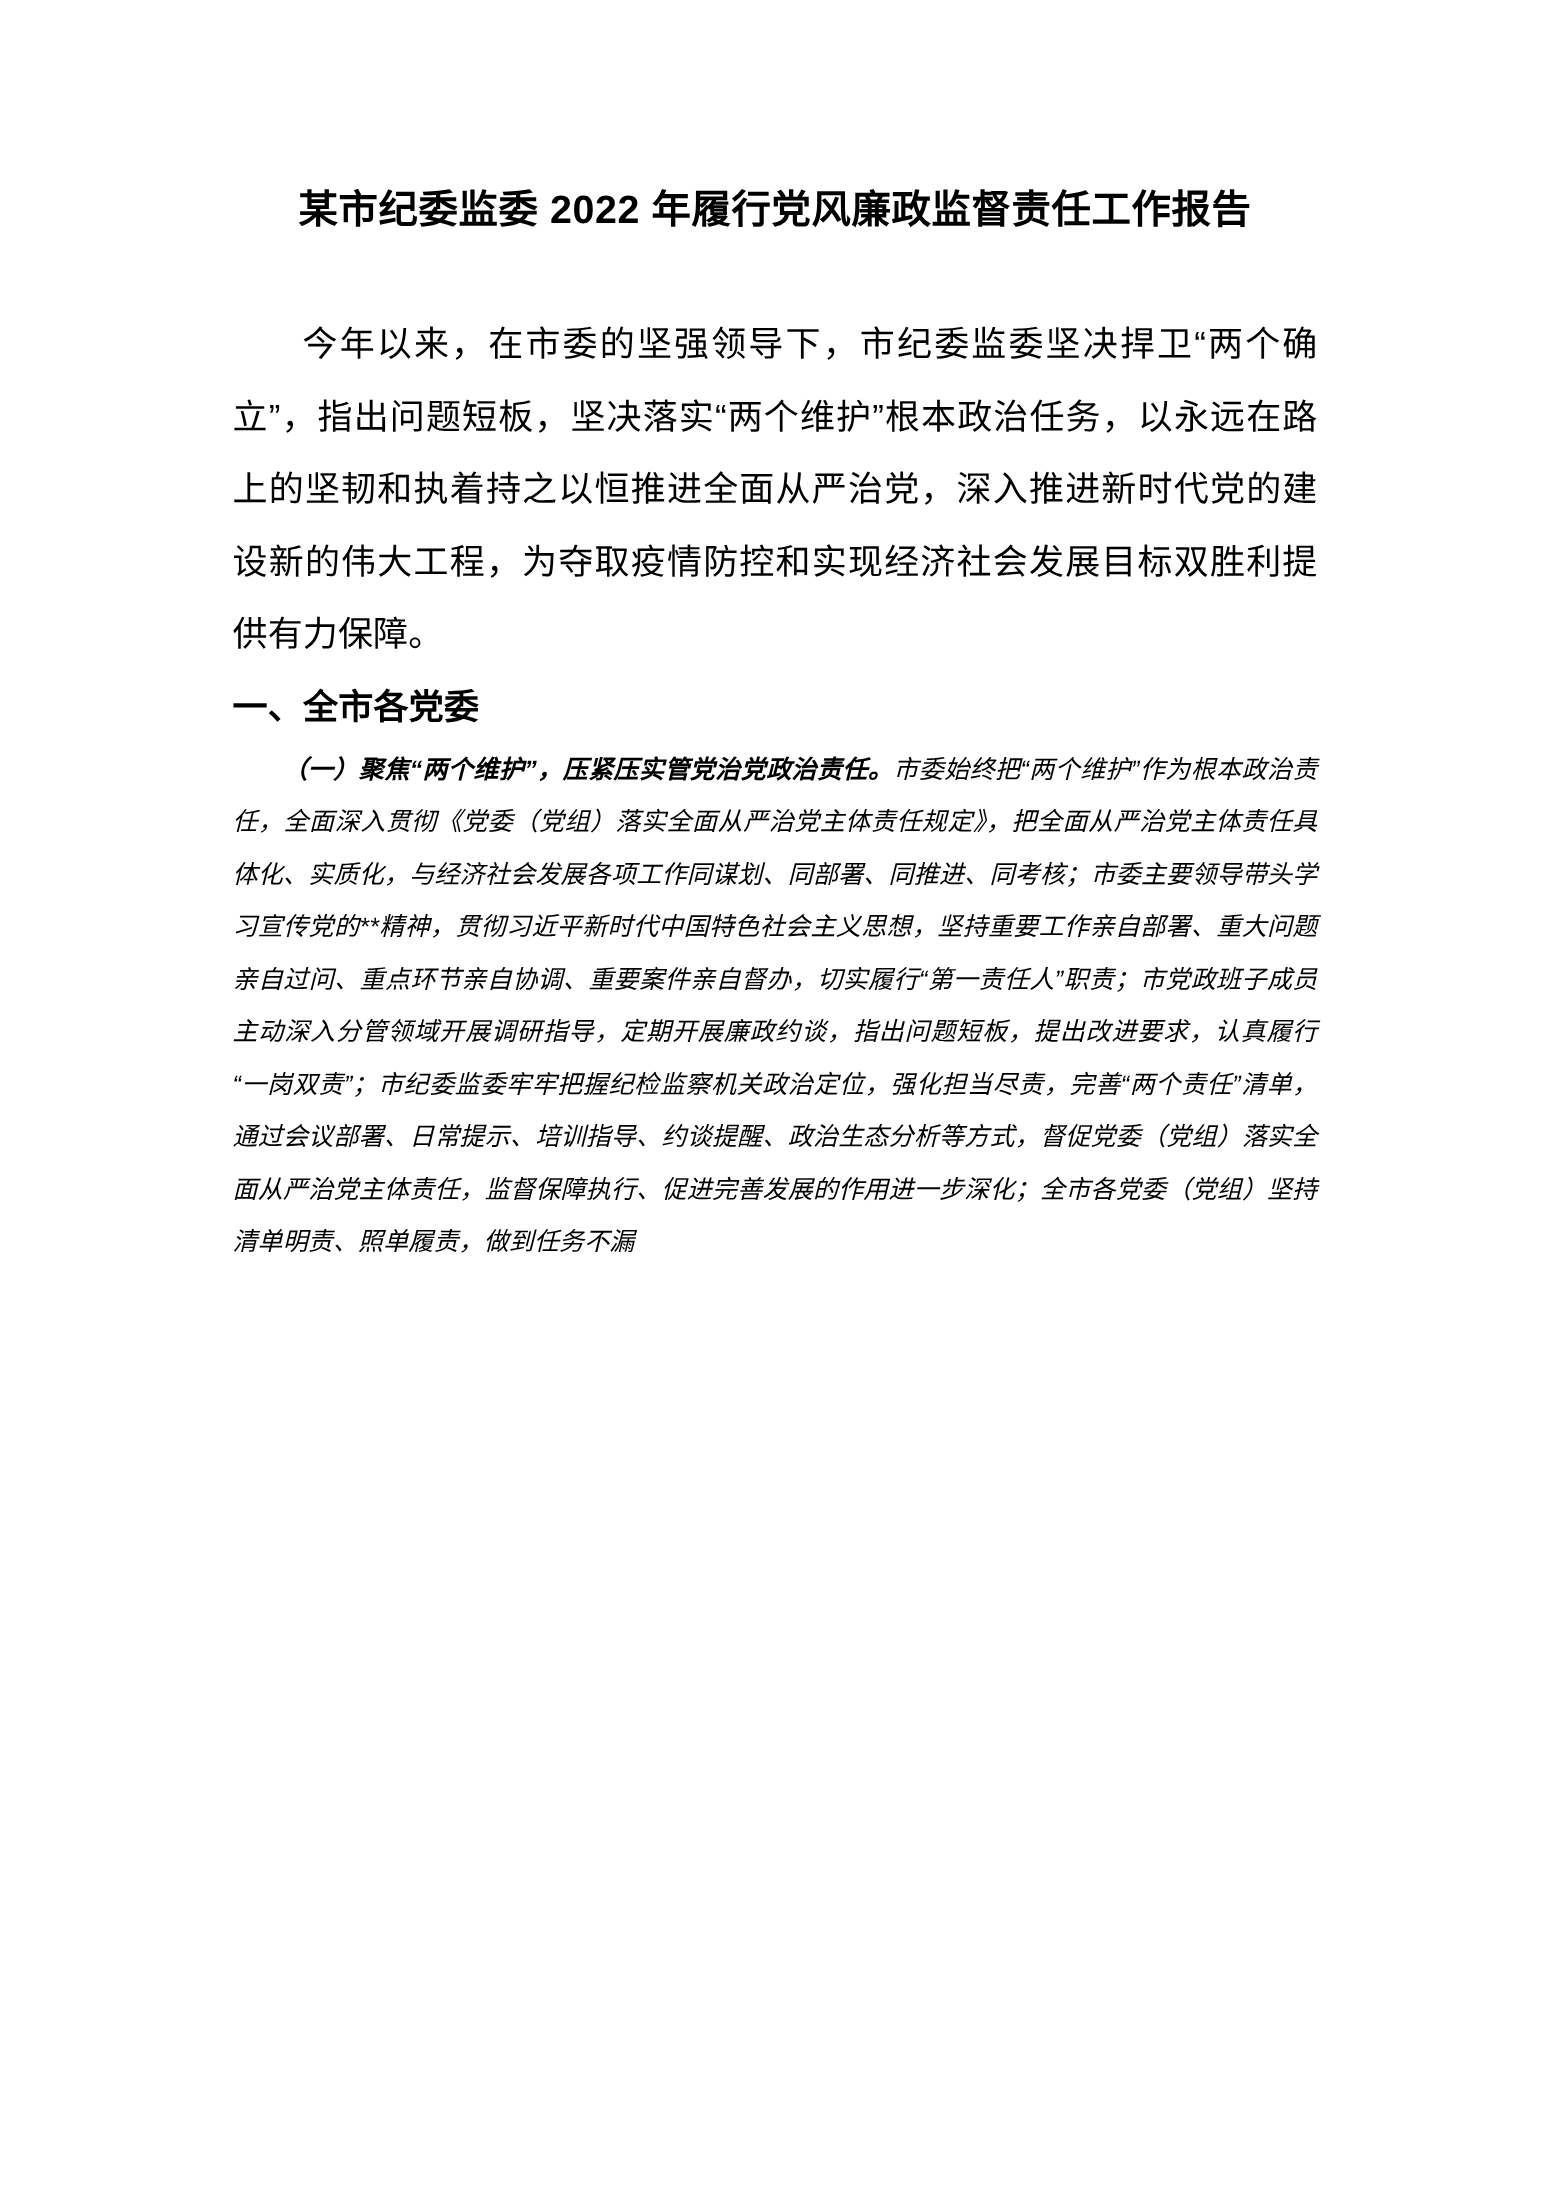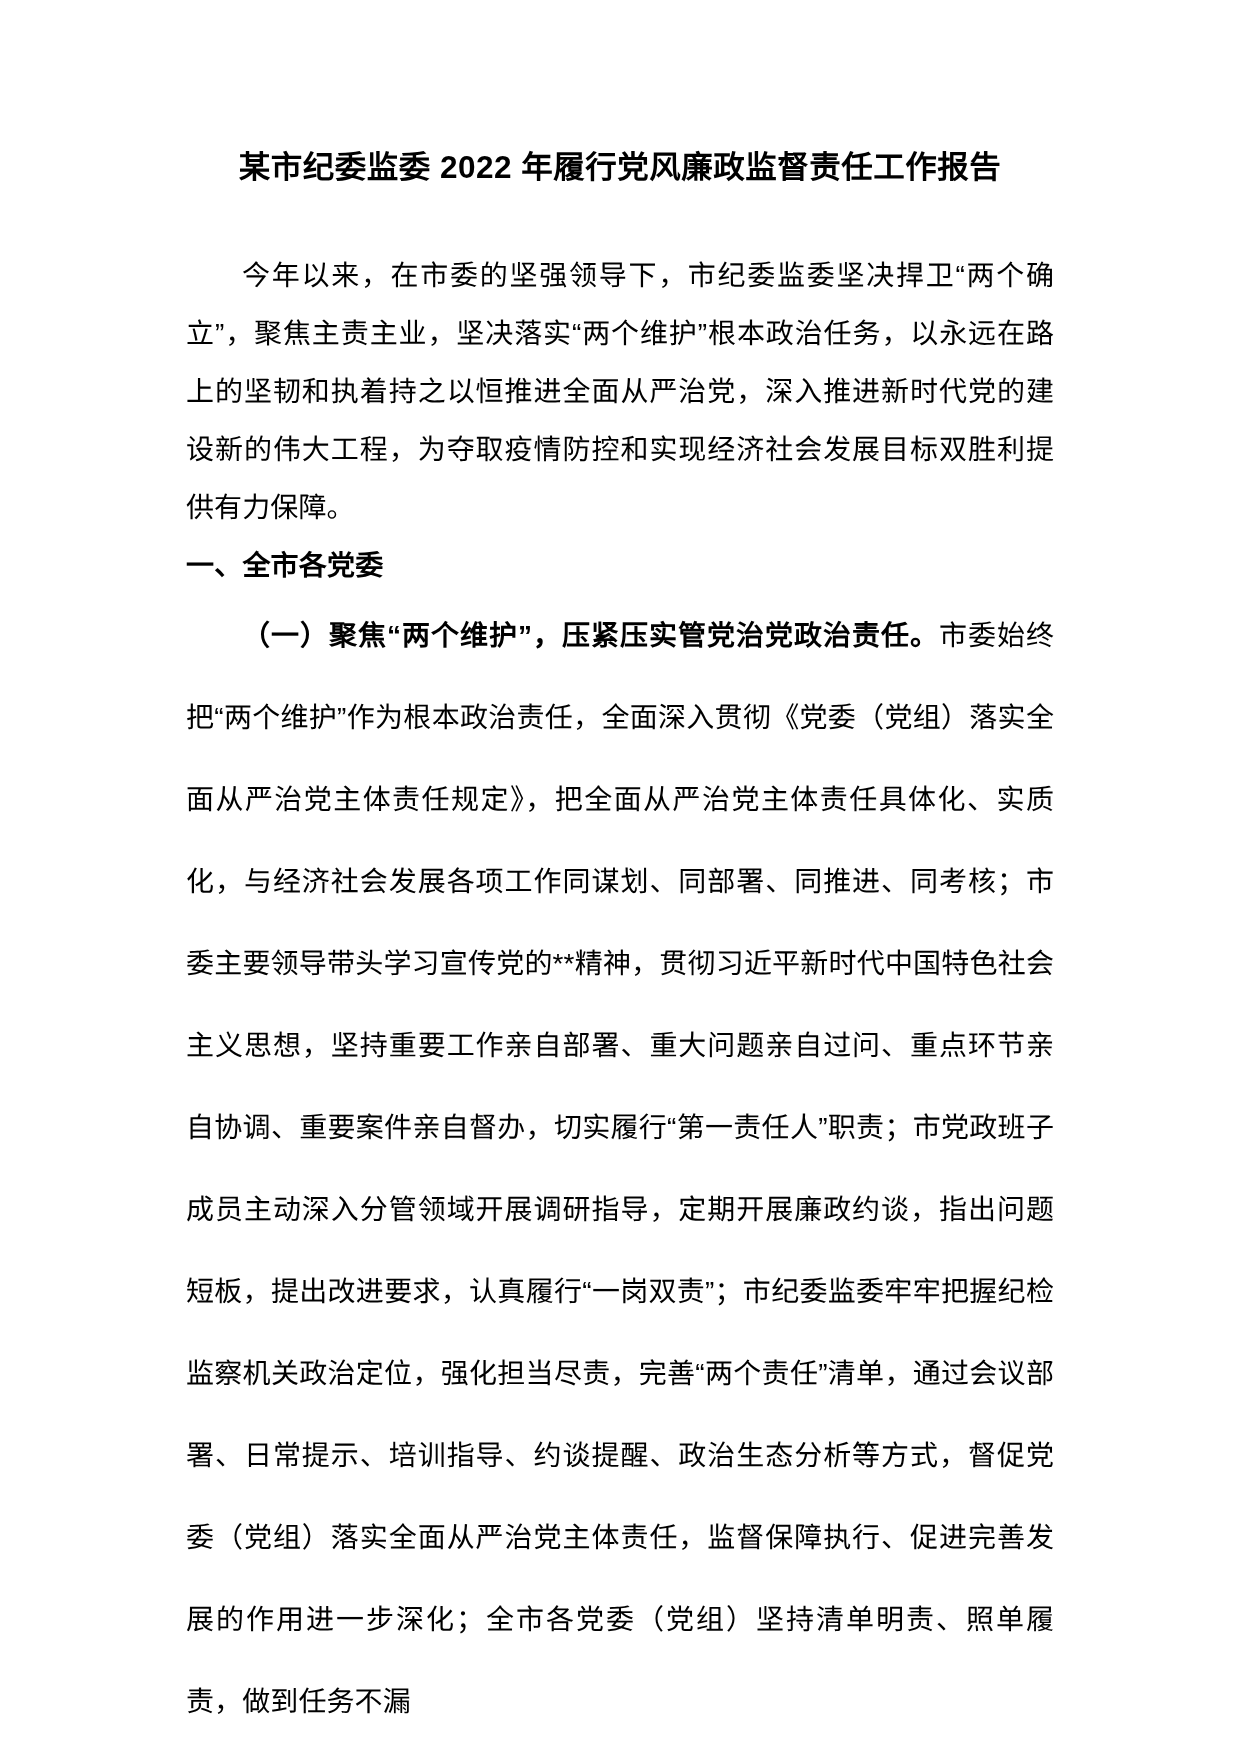--- a/index.html
+++ b/index.html
@@ -59,45 +59,46 @@
   .section-heading {
     font-size: 28px;
     font-weight: bold;
     line-height: 58px;
     margin: 0;
     text-align: left;
     letter-spacing: 0.2px;
   }
 
   .sub-para {
-    font-size: 28px;
-    line-height: 82px;
+    font-size: 20px;
+    line-height: 42px;
     text-align: justify;
     text-justify: inter-ideograph;
     margin: 0;
     text-indent: 2em;
     letter-spacing: 0.1px;
+    font-style: italic;
   }
 
   .sub-para .lead {
     font-weight: bold;
   }
 </style>
 </head>
 <body>
 
 <div class="page">
 
   <div class="page-body">
 
     <h1 class="doc-title">某市纪委监委 2022 年履行党风廉政监督责任工作报告</h1>
 
     <div class="para-gap"></div>
 
-    <p class="body-para">今年以来，在市委的坚强领导下，市纪委监委坚决捍卫“两个确立”，聚焦主责主业，坚决落实“两个维护”根本政治任务，以永远在路上的坚韧和执着持之以恒推进全面从严治党，深入推进新时代党的建设新的伟大工程，为夺取疫情防控和实现经济社会发展目标双胜利提供有力保障。</p>
+    <p class="body-para">今年以来，在市委的坚强领导下，市纪委监委坚决捍卫“两个确立”，指出问题短板，坚决落实“两个维护”根本政治任务，以永远在路上的坚韧和执着持之以恒推进全面从严治党，深入推进新时代党的建设新的伟大工程，为夺取疫情防控和实现经济社会发展目标双胜利提供有力保障。</p>
 
     <h2 class="section-heading">一、全市各党委</h2>
 
     <p class="sub-para">
       <span class="lead">（一）聚焦“两个维护”，压紧压实管党治党政治责任。</span><span>市委始终把“两个维护”作为根本政治责任，全面深入贯彻《党委（党组）落实全面从严治党主体责任规定》，把全面从严治党主体责任具体化、实质化，与经济社会发展各项工作同谋划、同部署、同推进、同考核；市委主要领导带头学习宣传党的**精神，贯彻习近平新时代中国特色社会主义思想，坚持重要工作亲自部署、重大问题亲自过问、重点环节亲自协调、重要案件亲自督办，切实履行“第一责任人”职责；市党政班子成员主动深入分管领域开展调研指导，定期开展廉政约谈，指出问题短板，提出改进要求，认真履行“一岗双责”；市纪委监委牢牢把握纪检监察机关政治定位，强化担当尽责，完善“两个责任”清单，通过会议部署、日常提示、培训指导、约谈提醒、政治生态分析等方式，督促党委（党组）落实全面从严治党主体责任，监督保障执行、促进完善发展的作用进一步深化；全市各党委（党组）坚持清单明责、照单履责，做到任务不漏</span>
     </p>
 
   </div>
 
 </div>

